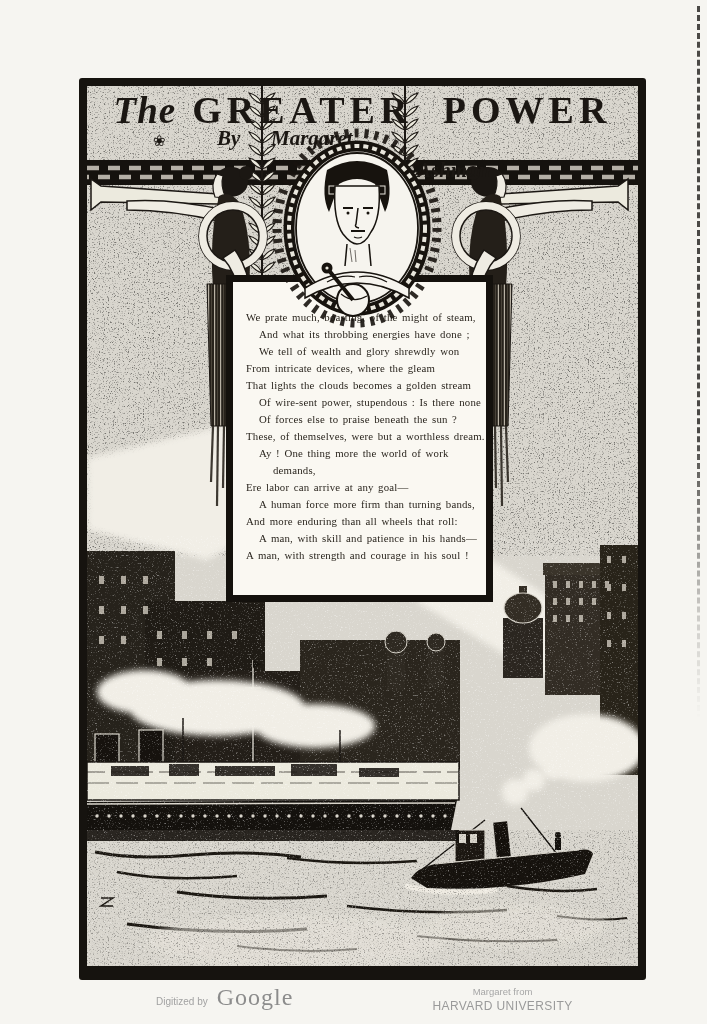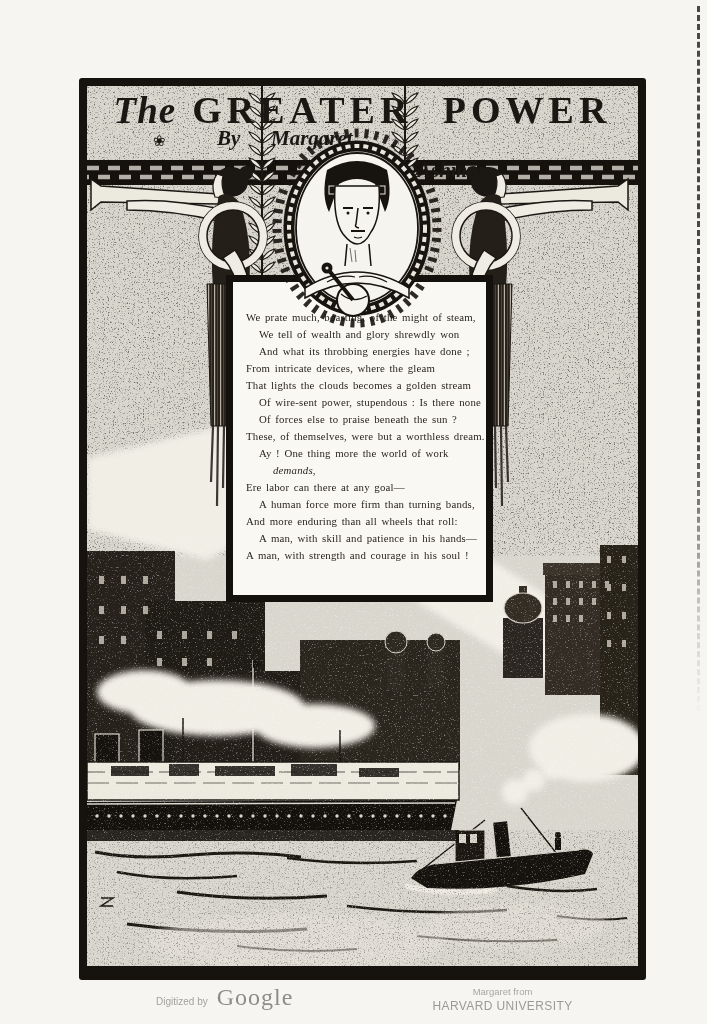--- a/index.html
+++ b/index.html
@@ -31,21 +31,21 @@
   .by-ornament{position:absolute;left:66px;top:46px;font-size:15px;color:#1b1713;}
   .by-by{left:130px;} .by-first{left:184px;} .by-last{left:330px;margin-top:32px;}
 
   
   .poem-panel{position:absolute;left:139px;top:189px;width:267px;height:327px;
     box-sizing:border-box;border:7px solid #14110d;background:#faf8f2;z-index:2;}
   .poem{padding:27px 6px 0 13px;}
   .poem-line{font:10.8px/17px "Liberation Serif",serif;color:#241f18;
     letter-spacing:.2px;word-spacing:1.6px;white-space:nowrap;}
   .poem-line.ind1{padding-left:13px;}
-  .poem-line.ind2{padding-left:27px;font-style:italic;}
+  .poem-line.ind2{padding-left:27px;}
 
   
   svg.medallion{position:absolute;left:170px;top:30px;z-index:3;}
 
   
   .signature{position:absolute;left:15px;top:852px;z-index:3;
     font:700 9px "Liberation Sans",sans-serif;letter-spacing:5px;color:#3a342b;
     text-shadow:0 0 2px rgba(230,226,216,.8);margin-top:28px;}
 
   
@@ -343,30 +343,30 @@
         </div>
         <span class="by-ornament">❀</span>
         <span class="byline by-by">By</span>
         <span class="byline by-first">Margaret</span>
         <span class="byline by-last">Ashmun</span>
       </div>
 
       <div class="poem-panel">
         <div class="poem">
             <div class="poem-line ind0">We prate much, boasting, of the might of steam,</div>
+            <div class="poem-line ind1">And what its throbbing energies have done ;</div>
             <div class="poem-line ind1">We tell of wealth and glory shrewdly won</div>
-            <div class="poem-line ind1">And what its throbbing energies have done ;</div>
             <div class="poem-line ind0">From intricate devices, where the gleam</div>
             <div class="poem-line ind0">That lights the clouds becomes a golden stream</div>
             <div class="poem-line ind1">Of wire-sent power, stupendous : Is there none</div>
             <div class="poem-line ind1">Of forces else to praise beneath the sun ?</div>
             <div class="poem-line ind0">These, of themselves, were but a worthless dream.</div>
             <div class="poem-line ind1">Ay ! One thing more the world of work</div>
             <div class="poem-line ind2">demands,</div>
-            <div class="poem-line ind0">Ere labor can there at any goal—</div>
+            <div class="poem-line ind0">Ere labor can arrive at any goal—</div>
             <div class="poem-line ind1">A human force more firm than turning bands,</div>
             <div class="poem-line ind0">And more enduring than all wheels that roll:</div>
             <div class="poem-line ind1">A man, with skill and patience in his hands—</div>
             <div class="poem-line ind0">A man, with strength and courage in his soul !</div>
           </div>
       </div>
 
       <svg class="medallion" width="200" height="224" viewBox="0 0 200 224">
         <ellipse cx="100" cy="112" rx="80" ry="95" fill="none" stroke="#17130e" stroke-width="9" stroke-dasharray="4 6" opacity=".9"></ellipse>
         <ellipse cx="100" cy="112" rx="68" ry="82" fill="#f6f4ee" stroke="#17130e" stroke-width="11"></ellipse>

